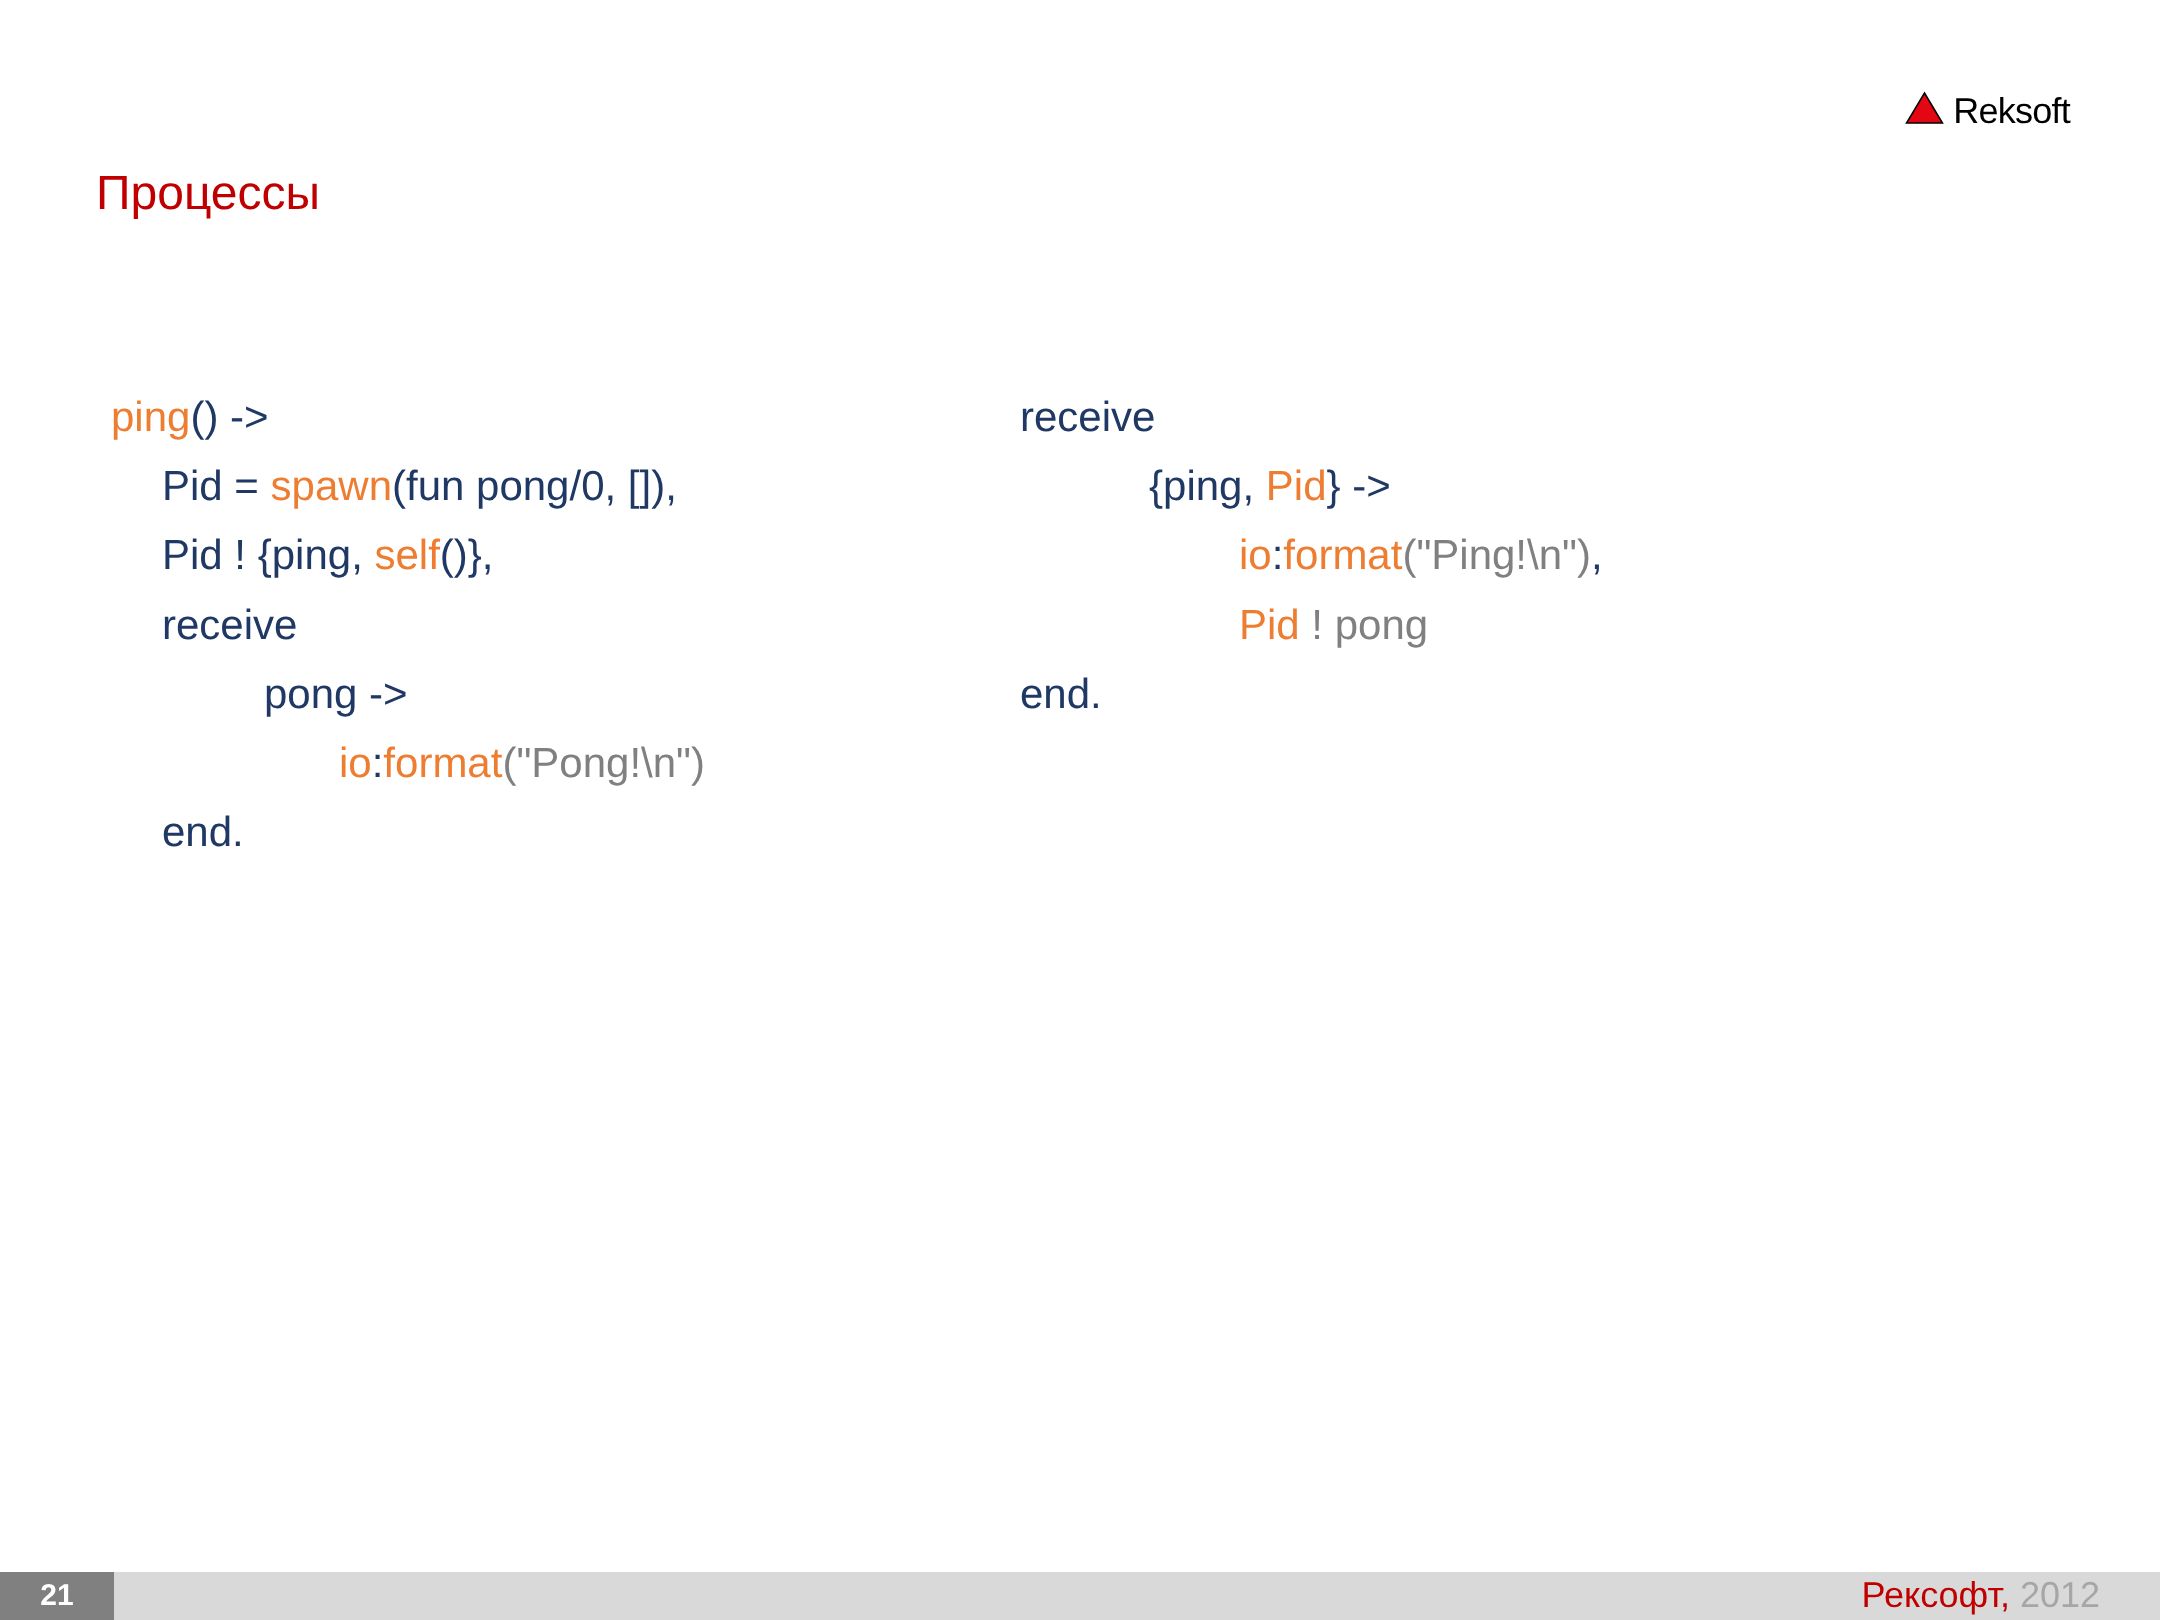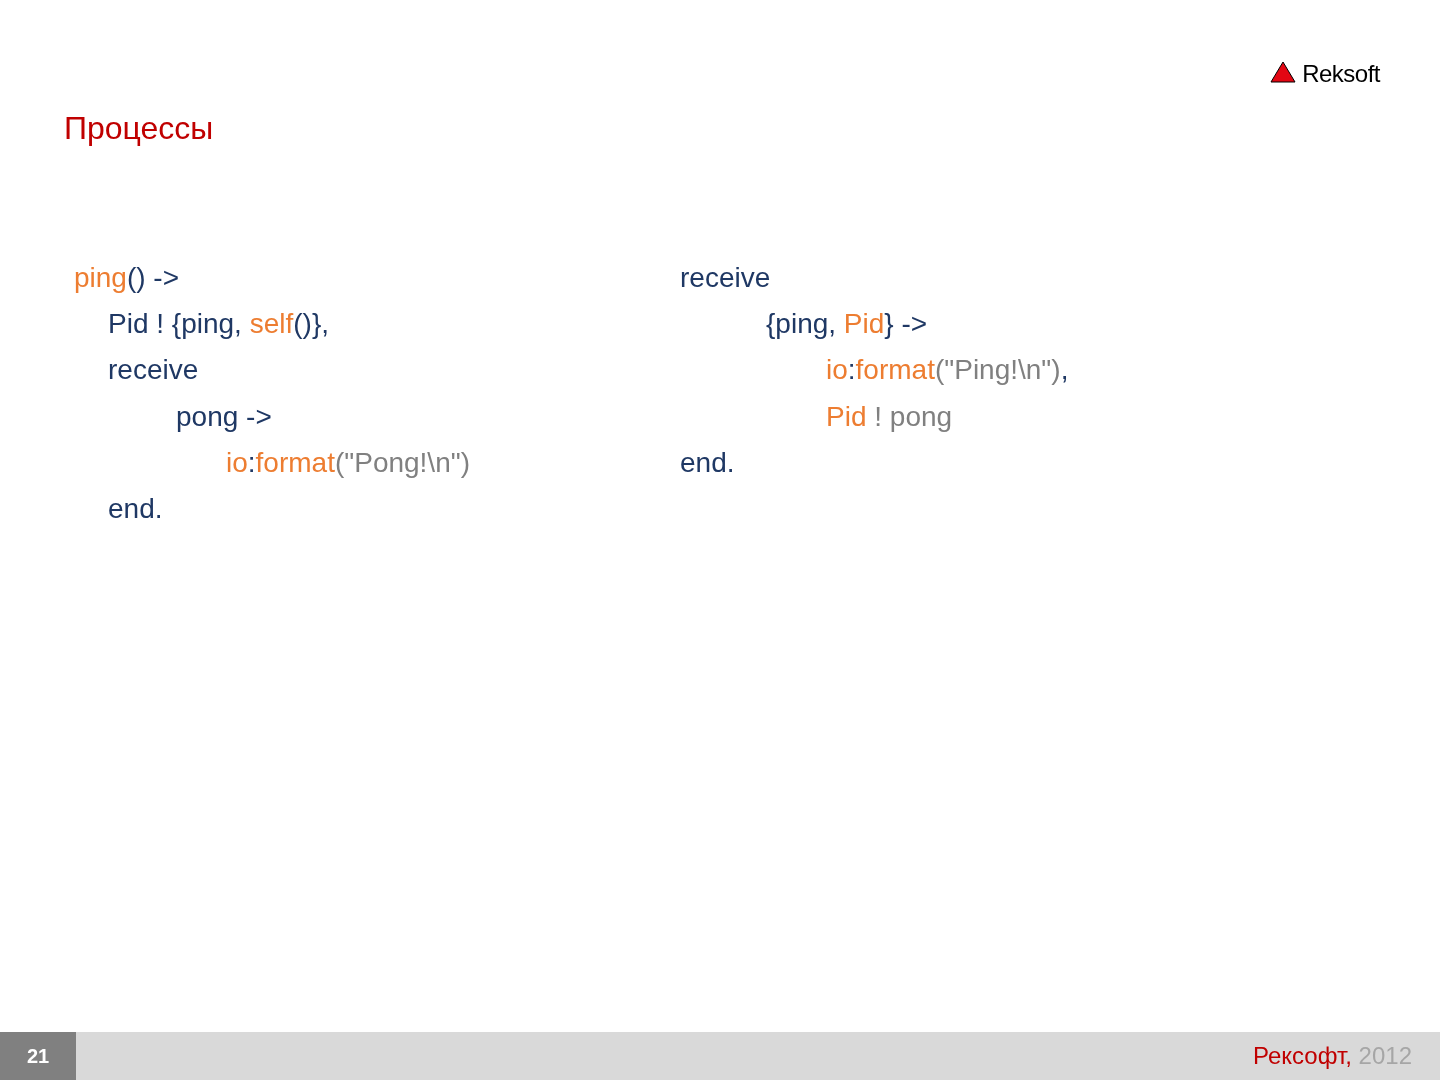--- a/index.html
+++ b/index.html
@@ -13,21 +13,21 @@
   .col-left { left: 74px; }
   .col-right { left: 646px; }
   .indent1 { padding-left: 34px; }
   .indent2 { padding-left: 102px; }
   .indent3 { padding-left: 152px; }
   .r-indent2 { padding-left: 120px; }
   .r-indent3 { padding-left: 180px; }
   .orange { color: #ed7d31; }
   .navy { color: #1f3864; }
   .gray { color: #808080; }
-  .footer { position: absolute; left: 0; right: 0; bottom: 0; height: 48px; background: #d9d9d9; display: flex; align-items: center; justify-content: space-between; padding: 0 28px 0 0; gap: 16px; }
+  .footer { position: absolute; left: 0; right: 0; bottom: 0; height: 32px; background: #d9d9d9; display: flex; align-items: center; justify-content: space-between; padding: 0 40px 0 0; gap: 16px; }
   .page-badge { height: 100%; width: 76px; background: #808080; color: #fff; display: flex; align-items: center; justify-content: center; font-size: 20px; font-weight: 700; }
   .footer-right { font-size: 24px; }
   .footer-company { color: #c00000; }
   .footer-year { color: #a6a6a6; }
 </style>
 </head>
 <body>
 
 <div class="slide">
 
@@ -37,20 +37,21 @@
     <span class="logo-icon">
       <svg width="26" height="24" viewBox="0 0 26 24">
         <polygon points="13,2 25,22 1,22" fill="#e30613" stroke="#000" stroke-width="1"></polygon>
       </svg>
     </span>
     <span class="logo-text">Reksoft</span>
   </div>
 
   <div class="code-col col-left">
     <div><span class="orange">ping</span><span class="navy">() -&gt;</span></div>
+    <div class="indent1"><span class="navy">Pid = </span><span class="orange">spawn</span><span class="navy">(fun pong/0, []),</span></div>
     <div class="indent1"><span class="navy">Pid ! {ping, </span><span class="orange">self</span><span class="navy">()},</span></div>
     <div class="indent1"><span class="navy">receive</span></div>
     <div class="indent2"><span class="navy">pong -&gt;</span></div>
     <div class="indent3"><span class="orange">io</span><span class="navy">:</span><span class="orange">format</span><span class="gray">("Pong!\n")</span></div>
     <div class="indent1"><span class="navy">end</span><span class="navy">.</span></div>
   </div>
 
   <div class="code-col col-right">
     <div class="indent1"><span class="navy">receive</span></div>
     <div class="r-indent2"><span class="navy">{ping, </span><span class="orange">Pid</span><span class="navy">} -&gt;</span></div>

